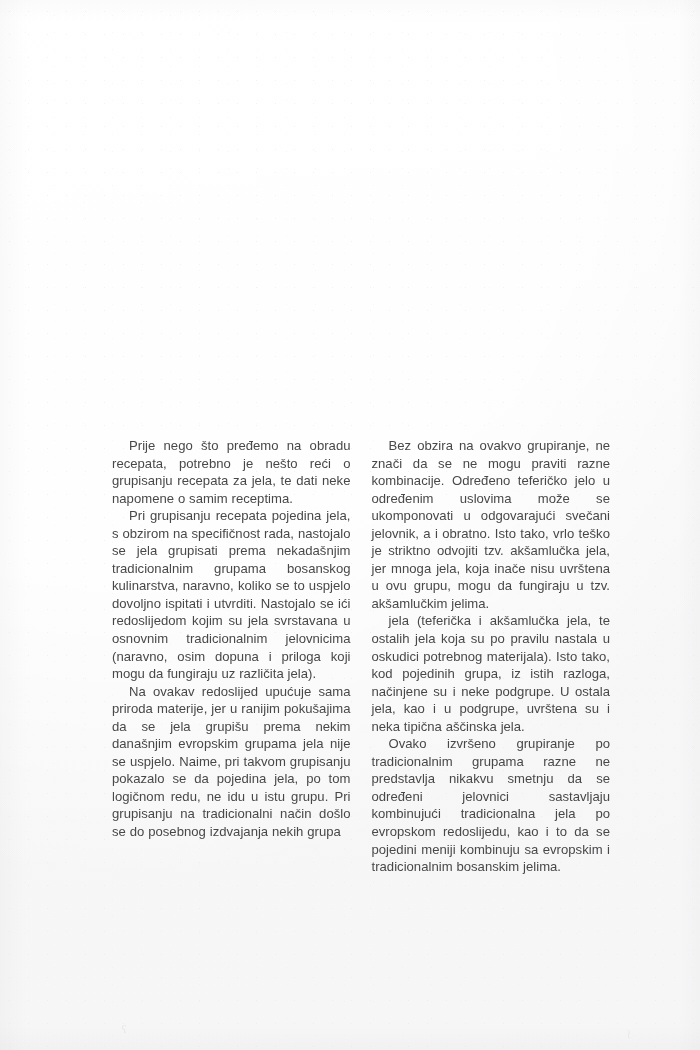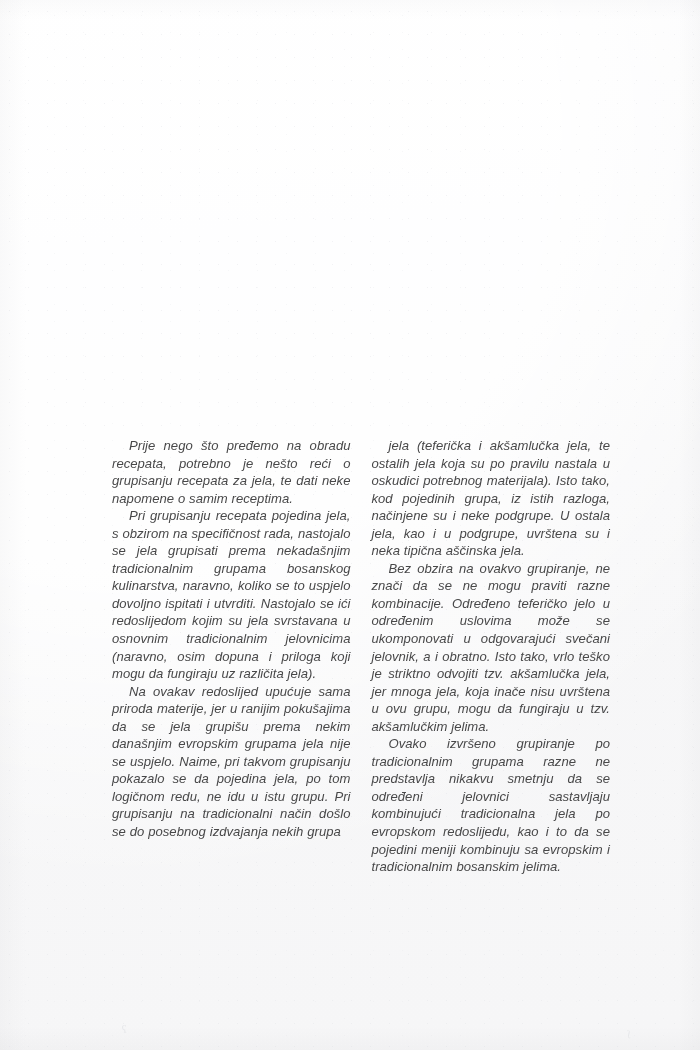--- a/index.html
+++ b/index.html
@@ -68,21 +68,21 @@
     line-height: 17.55px;
     color: #484849;
     letter-spacing: .02px;
     word-spacing: .2px;
     -webkit-font-smoothing: antialiased;
   }
   .para + .para {
     margin-top: 0;
   }
   
-  .para { text-align-last: left; font-style: italic; }
+  .para { text-align-last: left; }
 
   
   .artifact {
     position: absolute;
     pointer-events: none;
     color: #e6e7ea;
     font-size: 11px;
     font-family: "Liberation Serif", serif;
     opacity: .95;
   }
@@ -98,21 +98,21 @@
 
 <div id="text-block">
 
   <div class="column">
     <p class="para">Prije nego što pređemo na obradu recepata, potrebno je nešto reći o grupisanju recepata za jela, te dati neke napomene o samim receptima.</p>
     <p class="para">Pri grupisanju recepata pojedina jela, s obzirom na specifičnost rada, nastojalo se jela grupisati prema nekadašnjim tradicionalnim grupama bosanskog kulinarstva, naravno, koliko se to uspjelo dovoljno ispitati i utvrditi. Nastojalo se ići redoslijedom kojim su jela svrstavana u osnovnim tradicionalnim jelovnicima (naravno, osim dopuna i priloga koji mogu da fungiraju uz različita jela).</p>
     <p class="para">Na ovakav redoslijed upućuje sama priroda materije, jer u ranijim pokušajima da se jela grupišu prema nekim današnjim evropskim grupama jela nije se uspjelo. Naime, pri takvom grupisanju pokazalo se da pojedina jela, po tom logičnom redu, ne idu u istu grupu. Pri grupisanju na tradicionalni način došlo se do posebnog izdvajanja nekih grupa</p>
   </div>
 
   <div class="column">
+    <p class="para">Bez obzira na ovakvo grupiranje, ne znači da se ne mogu praviti razne kombinacije. Određeno teferičko jelo u određenim uslovima može se ukomponovati u odgovarajući svečani jelovnik, a i obratno. Isto tako, vrlo teško je striktno odvojiti tzv. akšamlučka jela, jer mnoga jela, koja inače nisu uvrštena u ovu grupu, mogu da fungiraju u tzv. akšamlučkim jelima.</p>
     <p class="para">jela (teferička i akšamlučka jela, te ostalih jela koja su po pravilu nastala u oskudici potrebnog materijala). Isto tako, kod pojedinih grupa, iz istih razloga, načinjene su i neke podgrupe. U ostala jela, kao i u podgrupe, uvrštena su i neka tipična aščinska jela.</p>
-    <p class="para">Bez obzira na ovakvo grupiranje, ne znači da se ne mogu praviti razne kombinacije. Određeno teferičko jelo u određenim uslovima može se ukomponovati u odgovarajući svečani jelovnik, a i obratno. Isto tako, vrlo teško je striktno odvojiti tzv. akšamlučka jela, jer mnoga jela, koja inače nisu uvrštena u ovu grupu, mogu da fungiraju u tzv. akšamlučkim jelima.</p>
     <p class="para">Ovako izvršeno grupiranje po tradicionalnim grupama razne ne predstavlja nikakvu smetnju da se određeni jelovnici sastavljaju kombinujući tradicionalna jela po evropskom redoslijedu, kao i to da se pojedini meniji kombinuju sa evropskim i tradicionalnim bosanskim jelima.</p>
   </div>
 
 </div>
 
 <div class="artifact" id="artifact-left">ʕ</div>
 <div class="artifact" id="artifact-right">ʅ</div>
 
 </body></html>

